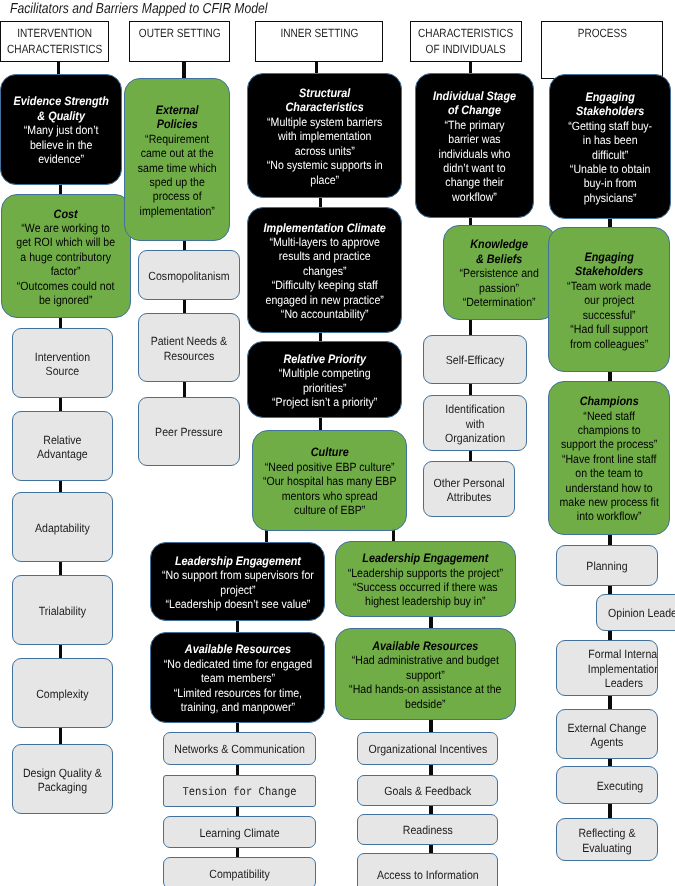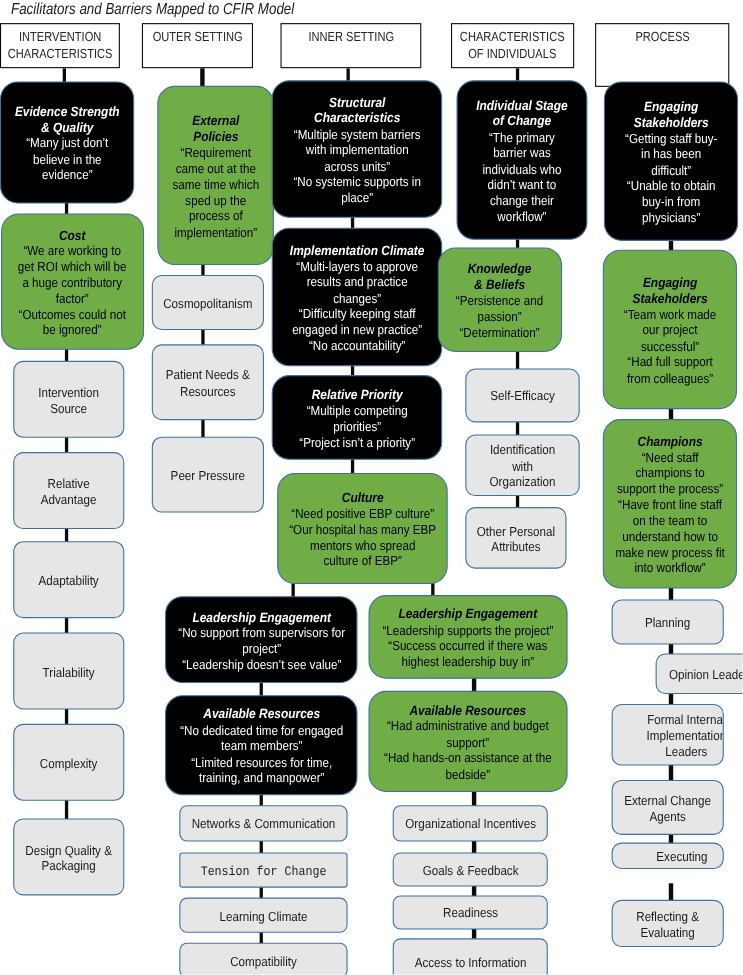--- a/index.html
+++ b/index.html
@@ -120,21 +120,21 @@
       <div class="node grey" style="left: 12px; top: 575px; width: 101px; height: 70px; border-radius: 9px;">
         <div class="inner" style="width: 106.742px;"><p style="font-size: 11.9px; line-height: 14.4px;">Trialability</p></div>
       </div>
       <div class="node grey" style="left: 12px; top: 658px; width: 101px; height: 70px; border-radius: 9px;">
         <div class="inner" style="width: 106.742px;"><p style="font-size: 11.9px; line-height: 14.4px;">Complexity</p></div>
       </div>
       <div class="node grey" style="left: 12px; top: 744px; width: 101px; height: 70px; border-radius: 9px;">
         <div class="inner" style="width: 106.742px;"><p style="font-size: 11.9px; line-height: 14.4px; white-space: pre-line;">Design Quality &amp;
 Packaging</p></div>
       </div>
-      <div class="node green" style="left: 143px; top: 78px; width: 106px; height: 163px;">
+      <div class="node green" style="left: 124px; top: 78px; width: 106px; height: 163px;">
         <div class="inner" style="width: 112.36px;"><div class="ttl" style="font-size: 12.2px; line-height: 14.4px; white-space: pre-line;">External
 Policies</div><p style="font-size: 11.9px; line-height: 14.4px; white-space: pre-line;">“Requirement
 came out at the
 same time which
 sped up the
 process of
 implementation”</p></div>
       </div>
       <div class="node grey" style="left: 138px; top: 250px; width: 102px; height: 50px; border-radius: 9px;">
         <div class="inner" style="width: 107.865px;"><p style="font-size: 11.9px; line-height: 14.4px;">Cosmopolitanism</p></div>
@@ -191,21 +191,21 @@
       </div>
       <div class="node black" style="left: 415px; top: 73px; width: 119px; height: 145px;">
         <div class="inner" style="width: 126.966px;"><div class="ttl" style="font-size: 12.2px; line-height: 14.4px; white-space: pre-line;">Individual Stage
 of Change</div><p style="font-size: 11.9px; line-height: 14.4px; white-space: pre-line;">“The primary
 barrier was
 individuals who
 didn’t want to
 change their
 workflow”</p></div>
       </div>
-      <div class="node green" style="left: 398px; top: 225px; width: 113px; height: 95px;">
+      <div class="node green" style="left: 443px; top: 225px; width: 113px; height: 95px;">
         <div class="inner" style="width: 120.225px;"><div class="ttl" style="font-size: 12.2px; line-height: 14.4px; white-space: pre-line;">Knowledge
 &amp; Beliefs</div><p style="font-size: 11.9px; line-height: 14.4px; white-space: pre-line;">“Persistence and
 passion”</p><p style="font-size: 11.9px; line-height: 14.4px;">“Determination”</p></div>
       </div>
       <div class="node grey" style="left: 423px; top: 335px; width: 104px; height: 49px; border-radius: 9px;">
         <div class="inner" style="width: 110.112px;"><p style="font-size: 11.9px; line-height: 14.4px;">Self-Efficacy</p></div>
       </div>
       <div class="node grey" style="left: 423px; top: 395px; width: 104px; height: 56px; border-radius: 9px;">
         <div class="inner" style="width: 110.112px;"><p style="font-size: 11.9px; line-height: 14.4px; white-space: pre-line;">Identification
 with
@@ -268,21 +268,21 @@
       </div>
       <div class="node grey" style="left: 556px; top: 640px; width: 102px; height: 56px; border-radius: 9px; padding-left: 36px;">
         <div class="inner" style="width: 107.865px;"><p style="font-size: 11.9px; line-height: 14.4px; white-space: pre-line;">Formal Internal
 Implementation
 Leaders</p></div>
       </div>
       <div class="node grey" style="left: 556px; top: 709px; width: 102px; height: 50px; border-radius: 9px;">
         <div class="inner" style="width: 107.865px;"><p style="font-size: 11.9px; line-height: 14.4px; white-space: pre-line;">External Change
 Agents</p></div>
       </div>
-      <div class="node grey" style="left: 556px; top: 766px; width: 102px; height: 24px; border-radius: 9px; padding-left: 28px;">
+      <div class="node grey" style="left: 556px; top: 766px; width: 102px; height: 38px; border-radius: 9px; padding-left: 28px;">
         <div class="inner" style="width: 107.865px;"><p style="font-size: 11.9px; line-height: 14.4px;">Executing</p></div>
       </div>
       <div class="node grey" style="left: 556px; top: 818px; width: 102px; height: 43px; border-radius: 9px;">
         <div class="inner" style="width: 107.865px;"><p style="font-size: 11.9px; line-height: 14.4px; white-space: pre-line;">Reflecting &amp;
 Evaluating</p></div>
       </div>
     </div>
 </div>
 
 </body></html>

